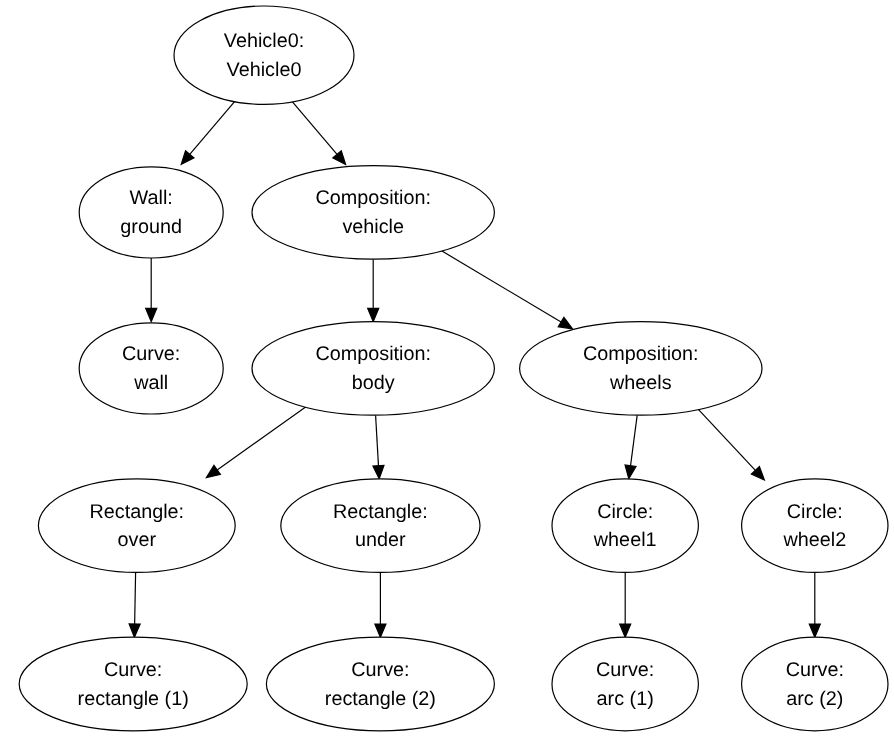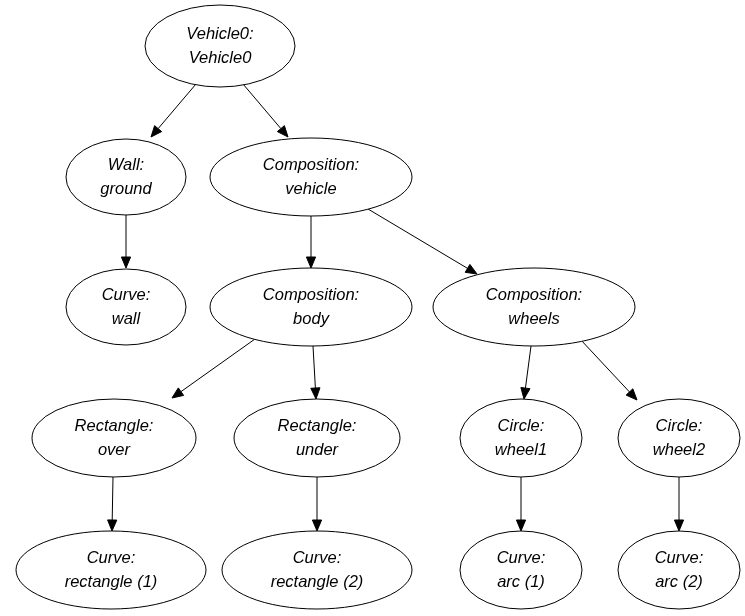--- a/index.html
+++ b/index.html
@@ -9,21 +9,20 @@
   }
   body {
     font-family: "Liberation Sans", sans-serif;
   }
   #graph-canvas {
     position: relative;
     width: 745px;
     height: 616px;
     background: #ffffff;
     overflow: hidden;
-    font-style: italic;
   }
   #graph-svg {
     position: absolute;
     left: 0;
     top: 0;
     width: 745px;
     height: 616px;
   }
   .node-ellipse {
     fill: #ffffff;

